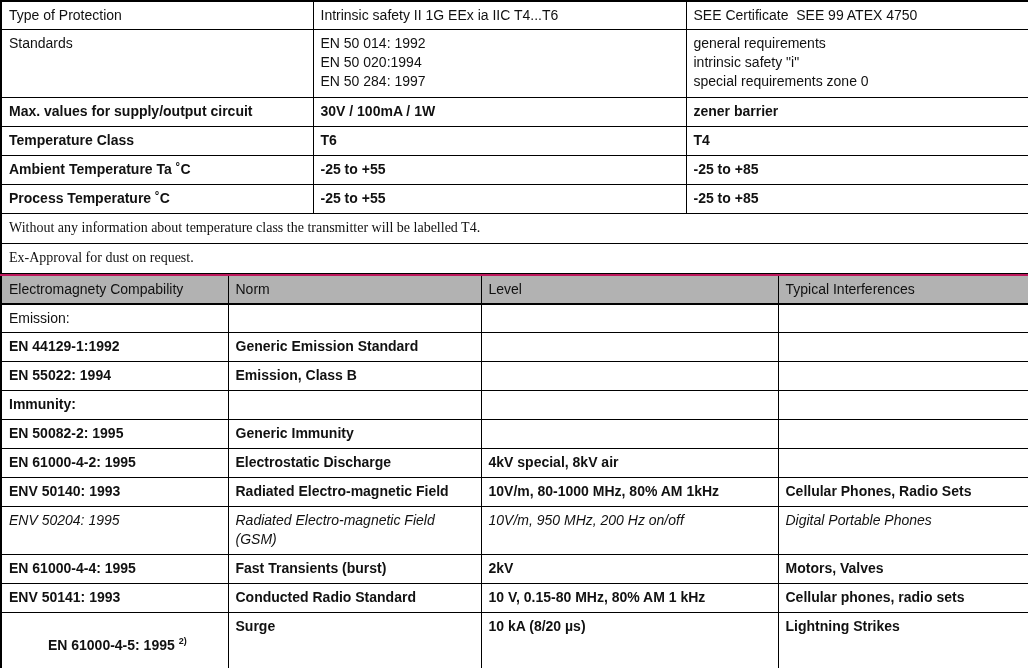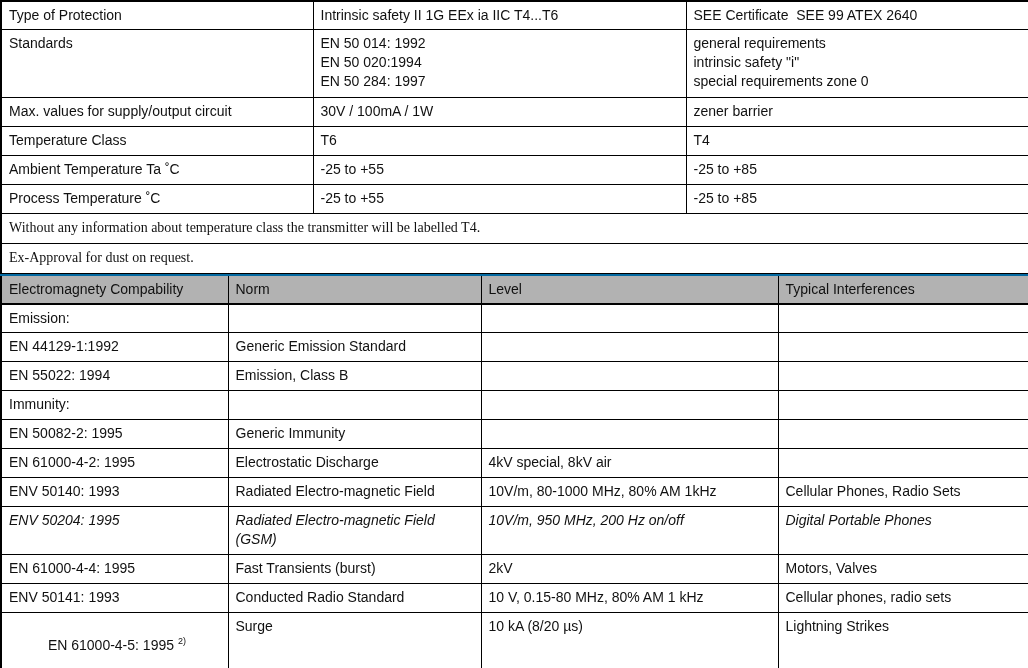--- a/index.html
+++ b/index.html
@@ -24,27 +24,27 @@
     box-sizing: border-box;
     padding: 4px 7px;
     vertical-align: top;
     white-space: pre-wrap;
     font-size: 14px;
     line-height: 19px;
     color: #111111;
     overflow: hidden;
   }
   tr.h28 > td { height: 28px; }
-  tr.h29 > td { height: 29px; }
+  tr.h29 > td { height: 29px; font-weight: bold; }
   tr.h30 > td { height: 30px; font-family: Liberation Serif, serif; }
   tr.h48 > td { height: 48px; font-style: italic; }
   tr.h68 > td { height: 68px; }
   tr.hdr > td {
     background: #b2b2b2;
-    border-top: 2px solid #0369a1;
+    border-top: 2px solid #be185d;
     border-bottom: 2px solid #000000;
   }
   sup {
     font-size: 9px;
     line-height: 0;
     vertical-align: super;
   }
 </style>
 </head>
 <body>
@@ -54,21 +54,21 @@
   <table class="spec">
     <colgroup>
       <col style="width:312px">
         <col style="width:373px">
         <col style="width:343px">
     </colgroup>
     <tbody>
       <tr class="h28">
         <td>Type of Protection</td>
         <td>Intrinsic safety II 1G EEx ia IIC T4...T6</td>
-        <td>SEE Certificate  SEE 99 ATEX 2640</td>
+        <td>SEE Certificate  SEE 99 ATEX 4750</td>
       </tr>
       <tr class="h68">
         <td>Standards</td>
         <td>EN 50 014: 1992
 EN 50 020:1994
 EN 50 284: 1997</td>
         <td>general requirements
 intrinsic safety "i"
 special requirements zone 0</td>
       </tr>

